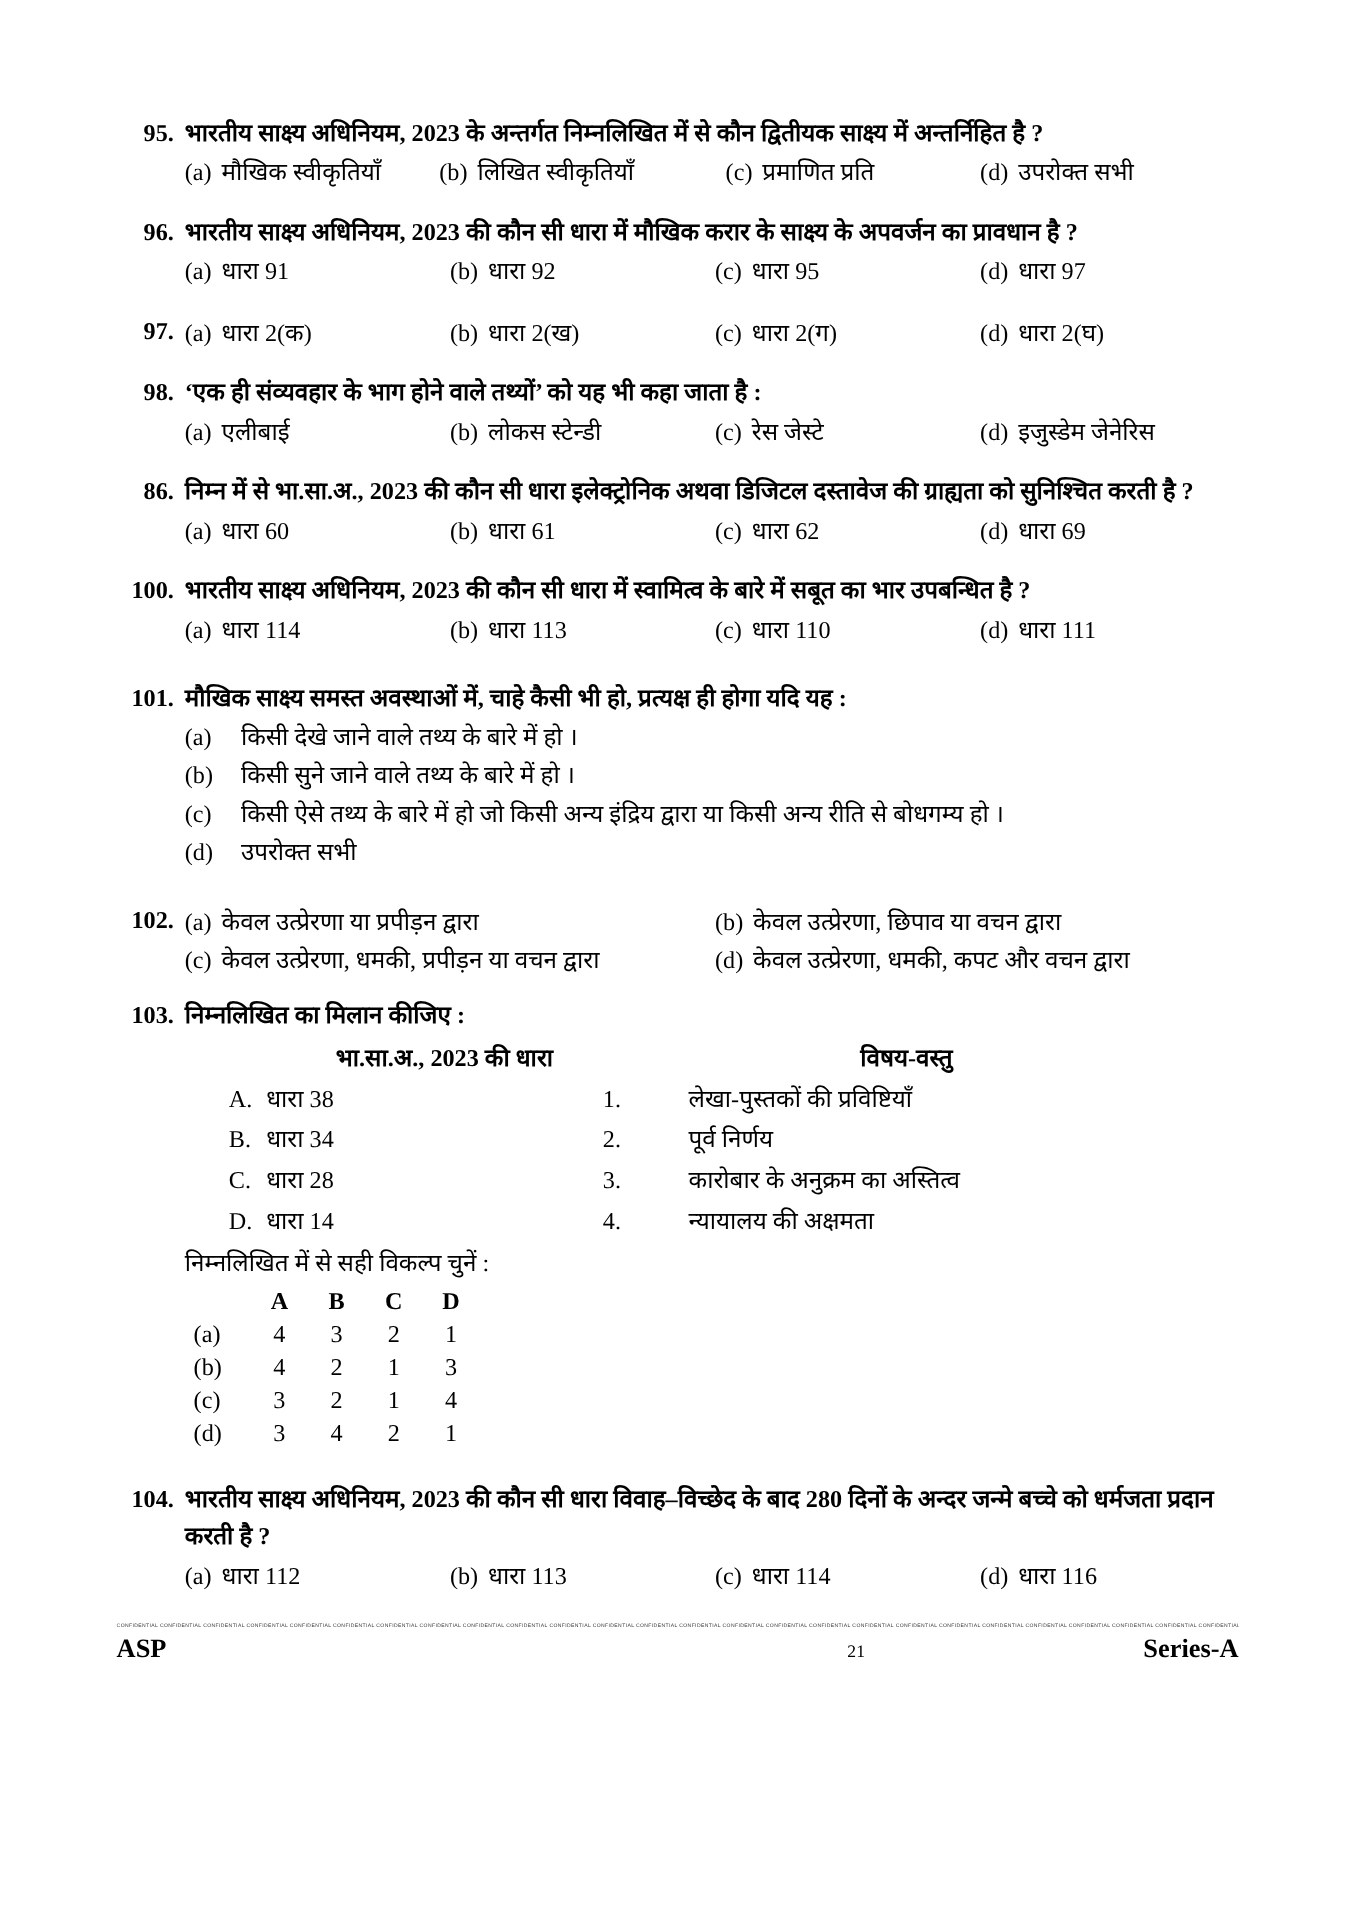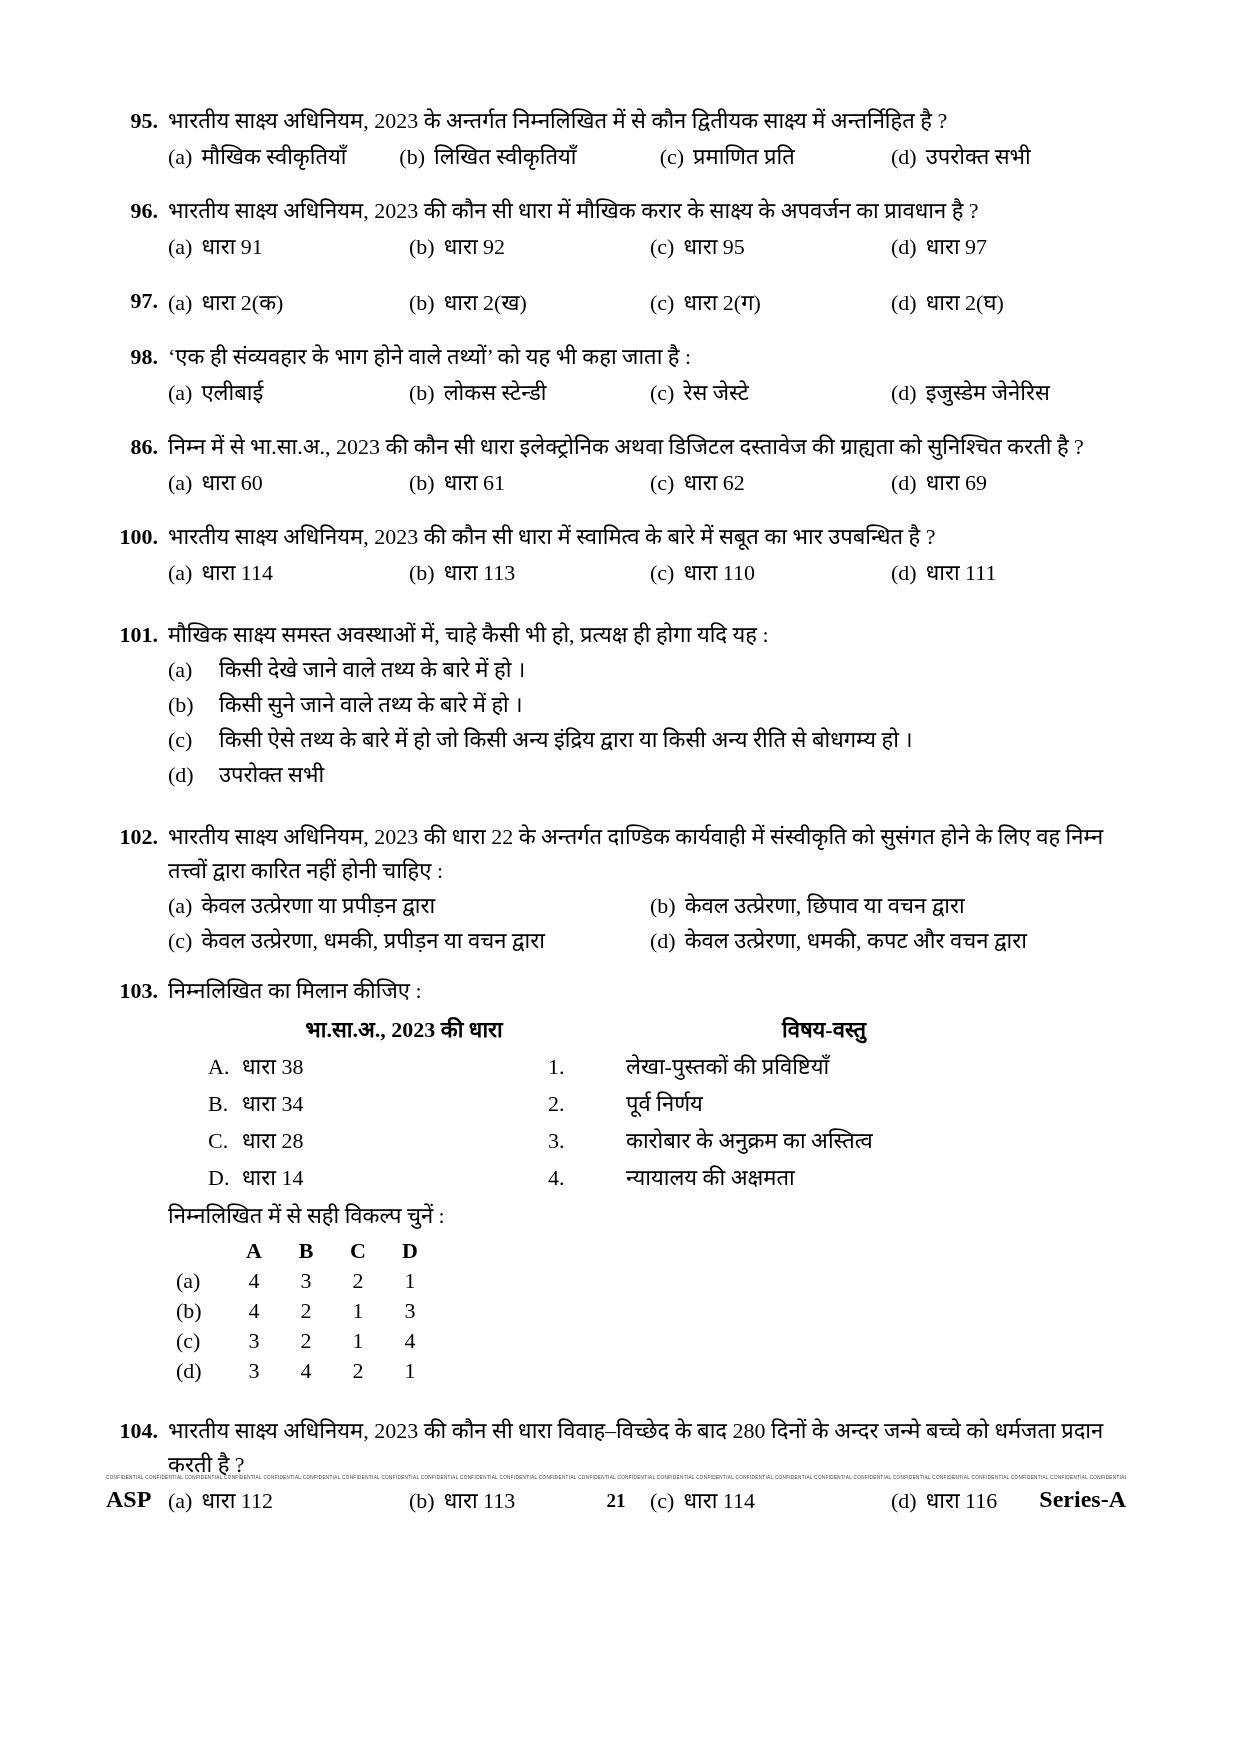--- a/index.html
+++ b/index.html
@@ -48,20 +48,21 @@
     letter-spacing: 0px;
   }
   .q-body {
     flex: 1 1 auto;
     min-width: 0;
   }
   .q-text {
     font-size: 22px;
     line-height: 34px;
     text-align: left;
+    font-weight: bold;
   }
 
   
   .opts4 {
     display: flex;
     width: 100%;
     margin-top: 2px;
   }
   .opts4 > .opt {
     flex: 0 0 25%;
@@ -195,23 +196,23 @@
     margin-top: 4px;
   }
   .footer-left {
     flex: 0 0 33.3%;
     font-weight: bold;
     font-size: 24px;
     text-align: left;
   }
   .footer-center {
     flex: 0 0 33.4%;
-    font-weight: bold;
-    font-size: 19px;
-    text-align: center;
+    font-weight: normal;
+    font-size: 16px;
+    text-align: right;
   }
   .footer-right {
     flex: 0 0 33.3%;
     font-weight: bold;
     font-size: 24px;
     text-align: right;
   }
 
   .sp-14 { height: 14px; }
   .sp-10 { height: 10px; }
@@ -408,21 +409,20 @@
           </div>
         </div>
       </div>
     </div>
 
     <div class="sp-22"></div>
 
     <div class="q">
       <div class="q-num">102.</div>
       <div class="q-body">
-        <div class="q-text">भारतीय साक्ष्य अधिनियम, 2023 की धारा 22 के अन्तर्गत दाण्डिक कार्यवाही में संस्वीकृति को सुसंगत होने के लिए वह निम्न तत्त्वों द्वारा कारित नहीं होनी चाहिए :</div>
         <div class="opts2">
           <div class="opt">
             <span class="opt-lbl">(a)</span>
             <span class="opt-txt">केवल उत्प्रेरणा या प्रपीड़न द्वारा</span>
           </div>
           <div class="opt">
             <span class="opt-lbl">(b)</span>
             <span class="opt-txt">केवल उत्प्रेरणा, छिपाव या वचन द्वारा</span>
           </div>
           <div class="opt">

